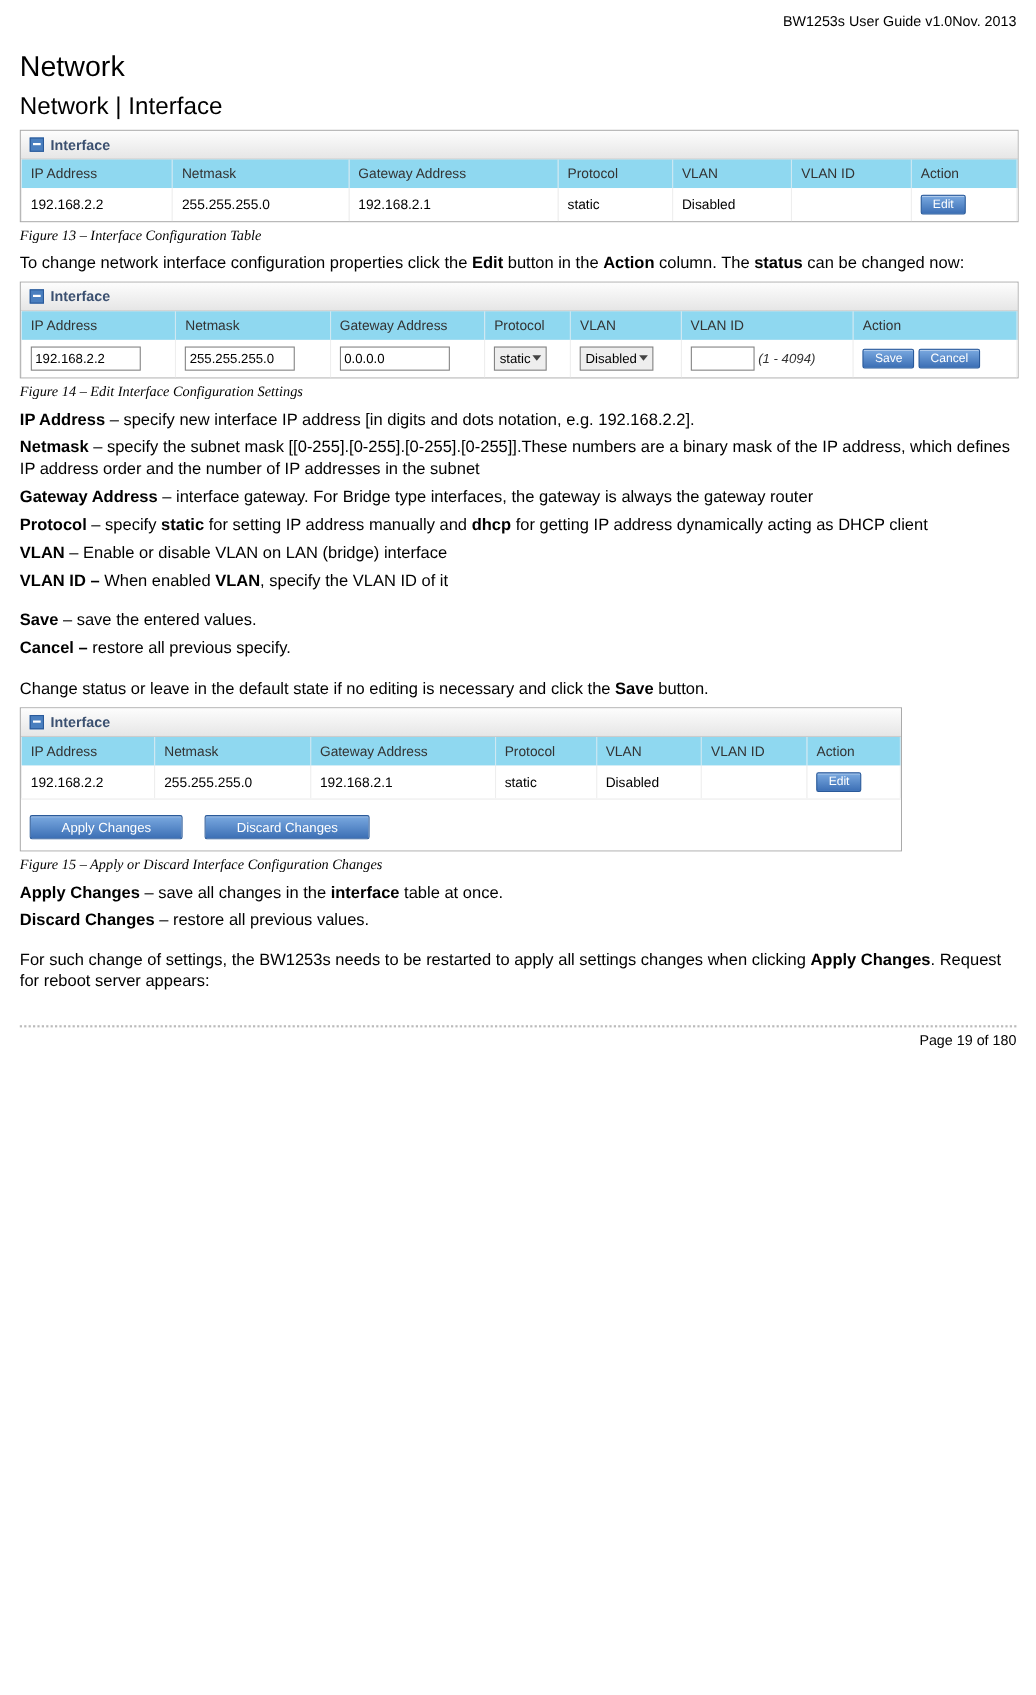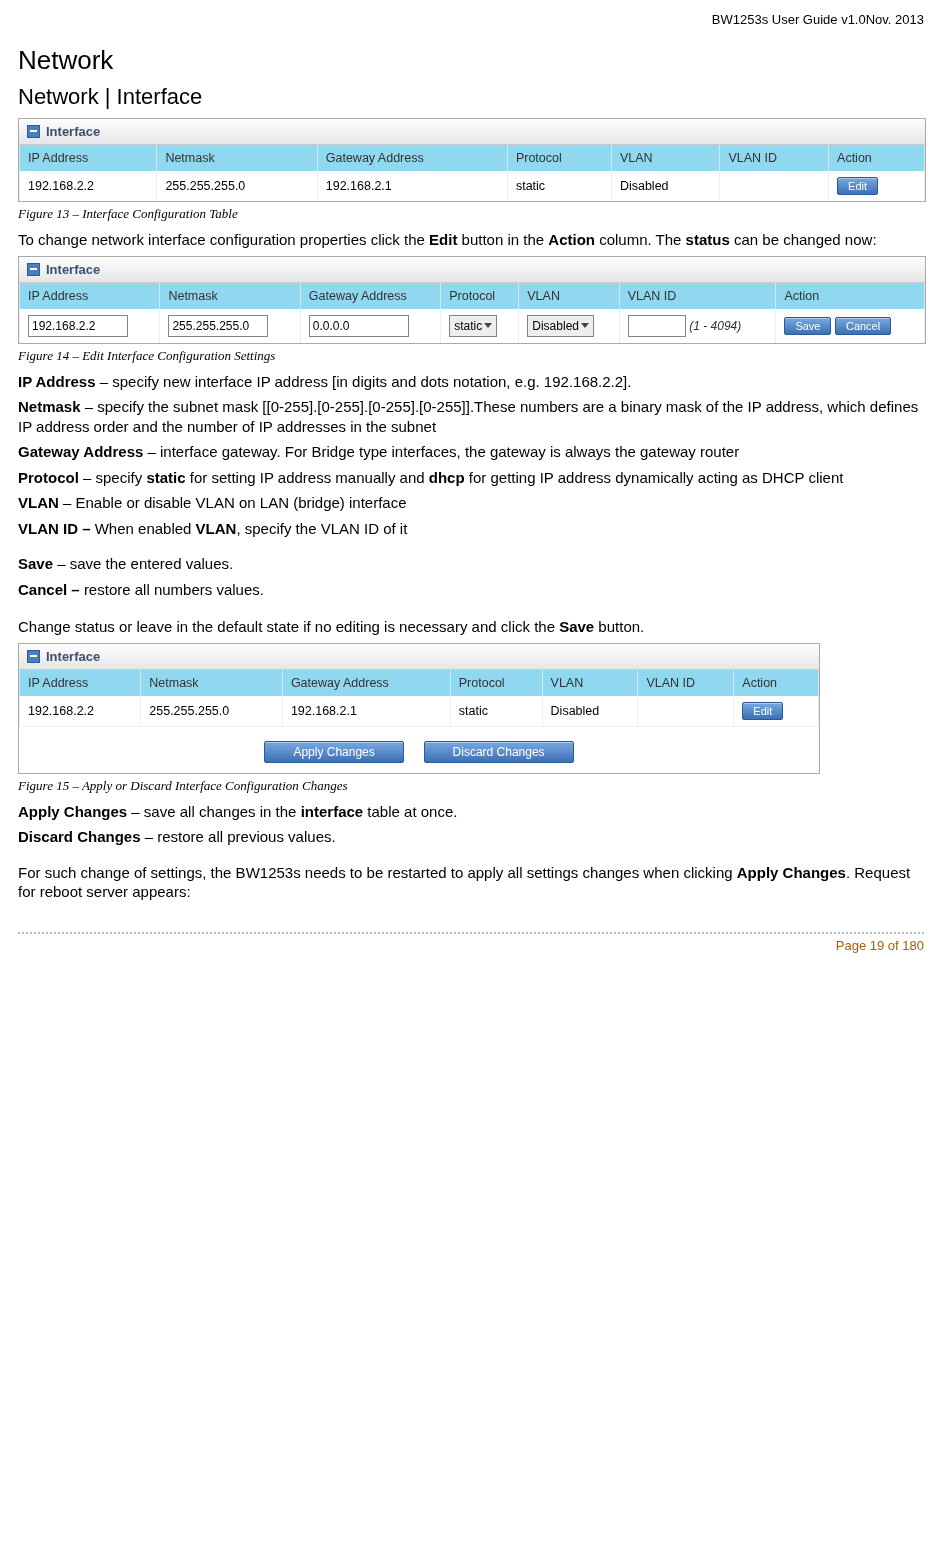--- a/index.html
+++ b/index.html
@@ -60,24 +60,24 @@
   .sel {
     border:1px solid #848484; height:20px; font-size:12px; background:#eee; padding:0 14px 0 4px;
     position:relative; display:inline-flex; align-items:center;
   }
   .sel::after {
     content:""; position:absolute; right:4px; top:7px;
     border-left:4px solid transparent; border-right:4px solid transparent; border-top:5px solid #444;
   }
   .range-note { font-size:12px; color:#333;font-style:italic; }
 
-  .btnrow { text-align:center; padding:14px 0 10px 0; background:#fff; border-top:1px solid #eee;}
+  .btnrow { text-align:left; padding:14px 0 10px 0; background:#fff; border-top:1px solid #eee;}
   .btnrow .btn { margin:0 8px; }
 
-  .footer-dots { border-top:2px dotted #bbb; margin-top:30px; padding-top:4px; display:flex; justify-content:flex-end; color:#a16207; font-size:13px; }
+  .footer-dots { border-top:2px dotted #bbb; margin-top:30px; padding-top:4px; display:flex; justify-content:flex-end; color:#000000; font-size:13px; }
 </style>
 </head>
 <body>
 
 <div class="hdr-row">
   <span>BW1253s User Guide v1.0</span>
   <span>Nov.  2013</span>
 </div>
 
 <h1>Network</h1>
@@ -156,21 +156,21 @@
 <div class="caption">Figure 14 – Edit Interface Configuration Settings</div>
 
 <p><span class="b">IP Address</span><span> – specify new interface IP address [in digits and dots notation, e.g. 192.168.2.2].</span></p>
 <p><span class="b">Netmask</span><span> – specify the subnet mask [[0-255].[0-255].[0-255].[0-255]].These numbers are a binary mask of the IP address, which defines IP address order and the number of IP addresses in the subnet</span></p>
 <p><span class="b">Gateway Address</span><span> – interface gateway. For Bridge type interfaces, the gateway is always the gateway router</span></p>
 <p><span class="b">Protocol</span><span> – specify </span><span class="b">static</span><span> for setting IP address manually and </span><span class="b">dhcp</span><span> for getting IP address dynamically acting as DHCP client</span></p>
 <p><span class="b">VLAN</span><span> – Enable or disable VLAN on LAN (bridge) interface</span></p>
 <p><span class="b">VLAN ID – </span><span>When enabled </span><span class="b">VLAN</span><span>, specify the VLAN ID of it</span></p>
 
 <p style="margin-top:16px"><span class="b">Save</span><span> – save the entered values.</span></p>
-<p><span class="b">Cancel – </span><span>restore all numbers values.</span></p>
+<p><span class="b">Cancel – </span><span>restore all previous specify.</span></p>
 
 <p style="margin-top:18px">
   <span>Change status or leave in the default state if no editing is necessary and click the </span><span class="b">Save</span><span> button.</span>
 </p>
 
 <div class="panel" style="width:800px">
   <div class="panel-title">
     <span class="sq"></span>
     <span>Interface</span>
   </div>

